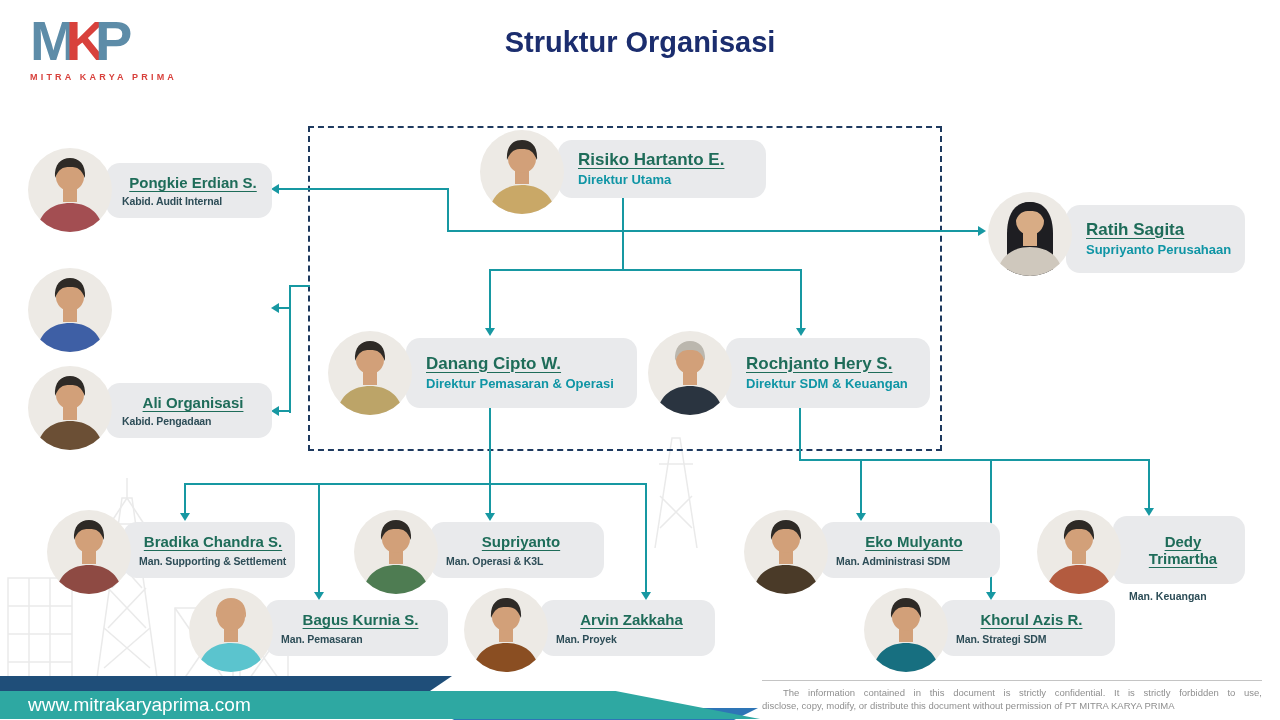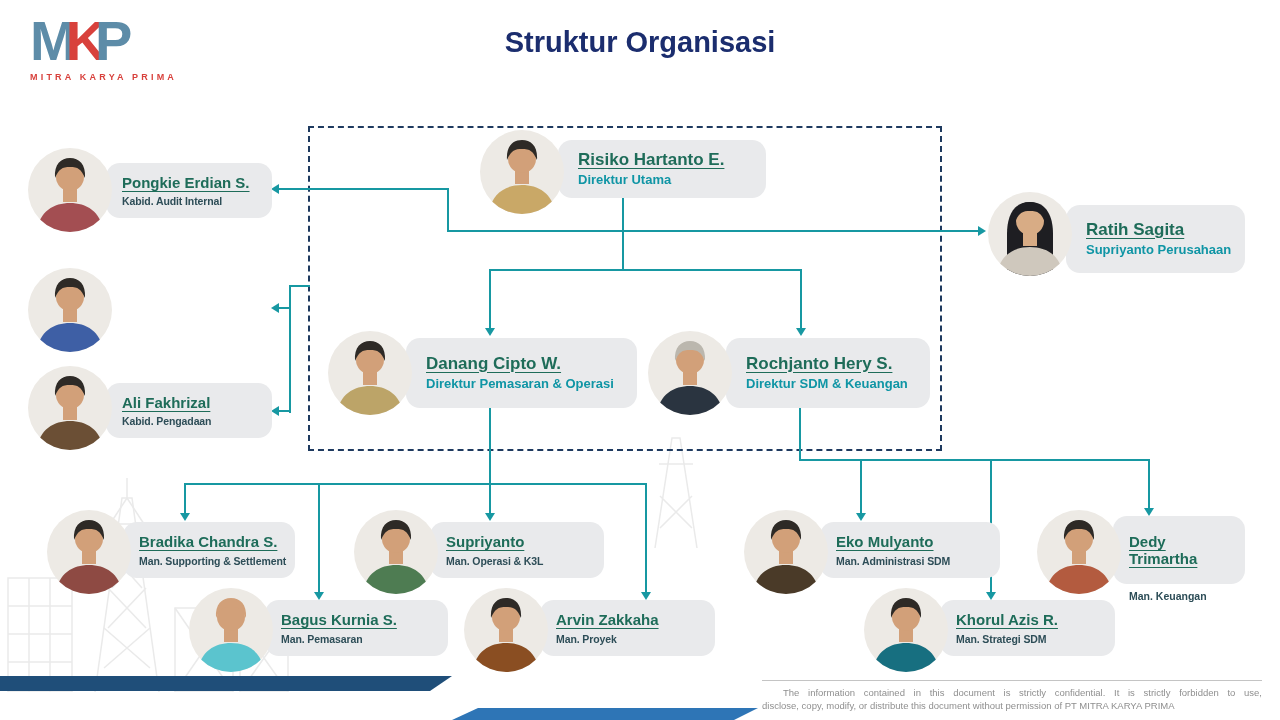--- a/index.html
+++ b/index.html
@@ -28,21 +28,21 @@
              border-left:8px solid var(--accent-teal);}
   
   .card{position:absolute;background:#E9EAEC;border-radius:14px;z-index:2;display:flex;
         flex-direction:column;justify-content:center;box-sizing:border-box;padding:4px 8px 4px 20px;}
   .card.sm{padding-left:16px;}
   .pname{font-weight:700;color:var(--name-green);text-decoration:underline;
          text-underline-offset:3px;line-height:1.15;}
   .ptitle{font-weight:700;margin-top:4px;line-height:1.15;}
   .dir .pname{font-size:17px;}
   .dir .ptitle{font-size:13px;color:var(--title-teal);}
-  .sm .pname{font-size:15px;}
+  .sm .pname{font-size:15px;text-align:center;}
   .sm .ptitle{font-size:10.5px;letter-spacing:-0.1px;color:var(--small-title);}
   .one-line{white-space:nowrap;}
   .ext-title{position:absolute;z-index:2;font-size:10.5px;font-weight:700;color:var(--small-title);}
   .avatar{position:absolute;width:84px;height:84px;z-index:3;}
   
   .watermark{position:absolute;left:0;top:428px;z-index:0;}
   
   .ribbon-navy{position:absolute;left:0;top:676px;width:452px;height:15px;background:var(--footer-navy);
                clip-path:polygon(0 0,100% 0,calc(100% - 22px) 100%,0 100%);z-index:4;}
   .ribbon-teal{position:absolute;left:0;top:691px;width:760px;height:28px;background:var(--footer-teal);
@@ -175,21 +175,21 @@
         <rect width="84" height="84" fill="#EDEAE5"></rect>
       <path d="M42 10 C25 10 19 25 19 42 L19 84 L65 84 L65 42 C65 25 59 10 42 10 Z" fill="none"></path>
       <path d="M35 40 L49 40 L49 54 L35 54 Z" fill="#D2A079"></path>
       <path d="M9 84 C11 63 26 55 42 55 C58 55 73 63 75 84 Z" fill="#3E5FA5"></path>
       <circle cx="42" cy="29" r="14" fill="#D2A079"></circle>
       <path d="M27 30 C26 16 33 10 42 10 C51 10 58 16 57 30 C53 21 50 19 42 19 C34 19 31 21 27 30 Z" fill="#2E2A26"></path>
     </g>
   </svg>
 
   <div class="card sm" style="left:106px;top:383px;width:166px;height:55px;">
-    <div class="pname one-line">Ali Fakhrizal</div>
+    <div class="pname one-line">Ali Organisasi</div>
     <div class="ptitle one-line">Kabid. Pengadaan</div>
   </div>
   <svg class="avatar" style="left:28px;top:366px;" viewBox="0 0 84 84">
     <g clip-path="url(#avclip)">
         <rect width="84" height="84" fill="#EDEAE5"></rect>
       <path d="M42 10 C25 10 19 25 19 42 L19 84 L65 84 L65 42 C65 25 59 10 42 10 Z" fill="none"></path>
       <path d="M35 40 L49 40 L49 54 L35 54 Z" fill="#D2A079"></path>
       <path d="M9 84 C11 63 26 55 42 55 C58 55 73 63 75 84 Z" fill="#6B4F35"></path>
       <circle cx="42" cy="29" r="14" fill="#D2A079"></circle>
       <path d="M27 30 C26 16 33 10 42 10 C51 10 58 16 57 30 C53 21 50 19 42 19 C34 19 31 21 27 30 Z" fill="#2E2A26"></path>
@@ -325,19 +325,22 @@
         <rect width="84" height="84" fill="#EDEAE5"></rect>
       <path d="M42 10 C25 10 19 25 19 42 L19 84 L65 84 L65 42 C65 25 59 10 42 10 Z" fill="none"></path>
       <path d="M35 40 L49 40 L49 54 L35 54 Z" fill="#D2A079"></path>
       <path d="M9 84 C11 63 26 55 42 55 C58 55 73 63 75 84 Z" fill="#176F80"></path>
       <circle cx="42" cy="29" r="14" fill="#D2A079"></circle>
       <path d="M27 30 C26 16 33 10 42 10 C51 10 58 16 57 30 C53 21 50 19 42 19 C34 19 31 21 27 30 Z" fill="#2E2A26"></path>
     </g>
   </svg>
 
   <div class="ribbon-navy"></div>
+  <div class="ribbon-teal">
+    <div class="website">www.mitrakaryaprima.com</div>
+  </div>
   <div class="ribbon-blue"></div>
   <div class="confidential">
     <div class="conf-l1">The information contained in this document is strictly confidential. It is strictly forbidden to use,</div>
     <div class="conf-l2">disclose, copy, modify, or distribute this document without permission of PT MITRA KARYA PRIMA</div>
   </div>
 
 </div>
 
 </body></html>

